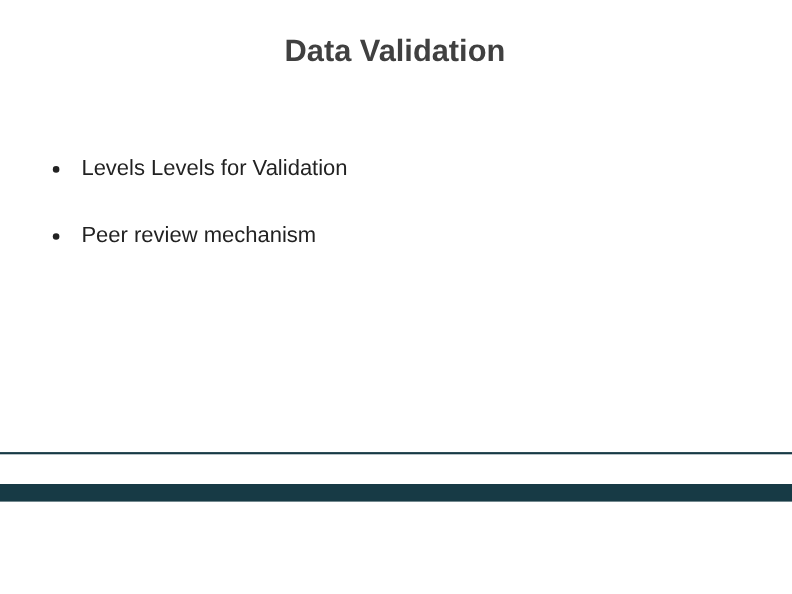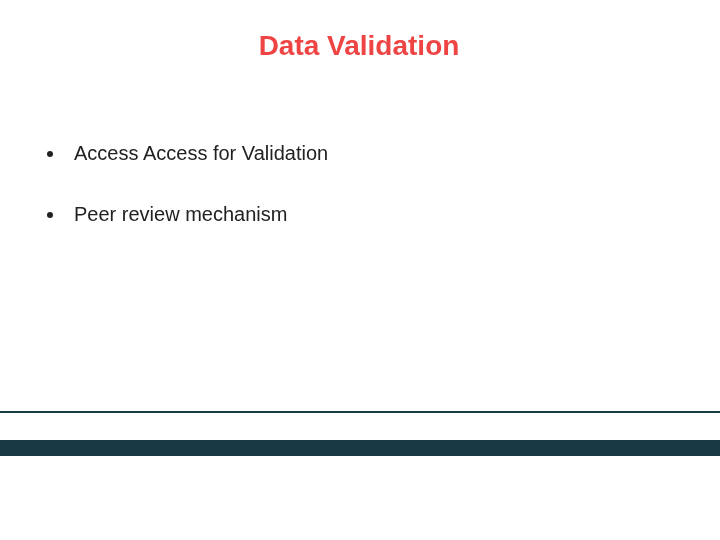--- a/index.html
+++ b/index.html
@@ -1,34 +1,34 @@
 <!DOCTYPE html>
 <html><head>
 <meta charset="utf-8">
 <style>
   * { margin: 0; padding: 0; box-sizing: border-box; }
   html, body { width: 720px; height: 540px; background: #fff; font-family: Arial, Helvetica, sans-serif; overflow: hidden; }
   .slide { position: relative; width: 720px; height: 540px; }
-  .title { position: absolute; top: 30px; left: 0; width: 718px; text-align: center; font-weight: 700; font-size: 28px; color: #ef4444; }
+  .title { position: absolute; top: 30px; left: 0; width: 718px; text-align: center; font-weight: 700; font-size: 28px; color: #404040; }
   .bullets { position: absolute; top: 142px; left: 46px; list-style: disc; padding-left: 0; }
   .bullets li { font-size: 20px; color: #222; margin-bottom: 38px; list-style-position: outside; margin-left: 20px; padding-left: 8px; }
   .rule-thin { position: absolute; left: 0; width: 720px; height: 2px; background: #173a45; top: 411px; }
   .rule-thick { position: absolute; left: 0; width: 720px; height: 16px; background: #173a45; top: 440px; }
   .logo { position: absolute; right: 24px; bottom: 24px; width: 150px; height: 46px; }
   .logo svg { width: 100%; height: 100%; display: block; }
 </style>
 </head>
 <body>
 
 <div class="slide">
 
   <h1 class="title">Data Validation</h1>
 
   <ul class="bullets">
-    <li>Access Access  for Validation</li>
+    <li>Levels Levels  for Validation</li>
     <li>Peer review mechanism</li>
   </ul>
 
   <div class="rule-thin"></div>
   <div class="rule-thick"></div>
 
 
 </div>
 
 </body></html>

